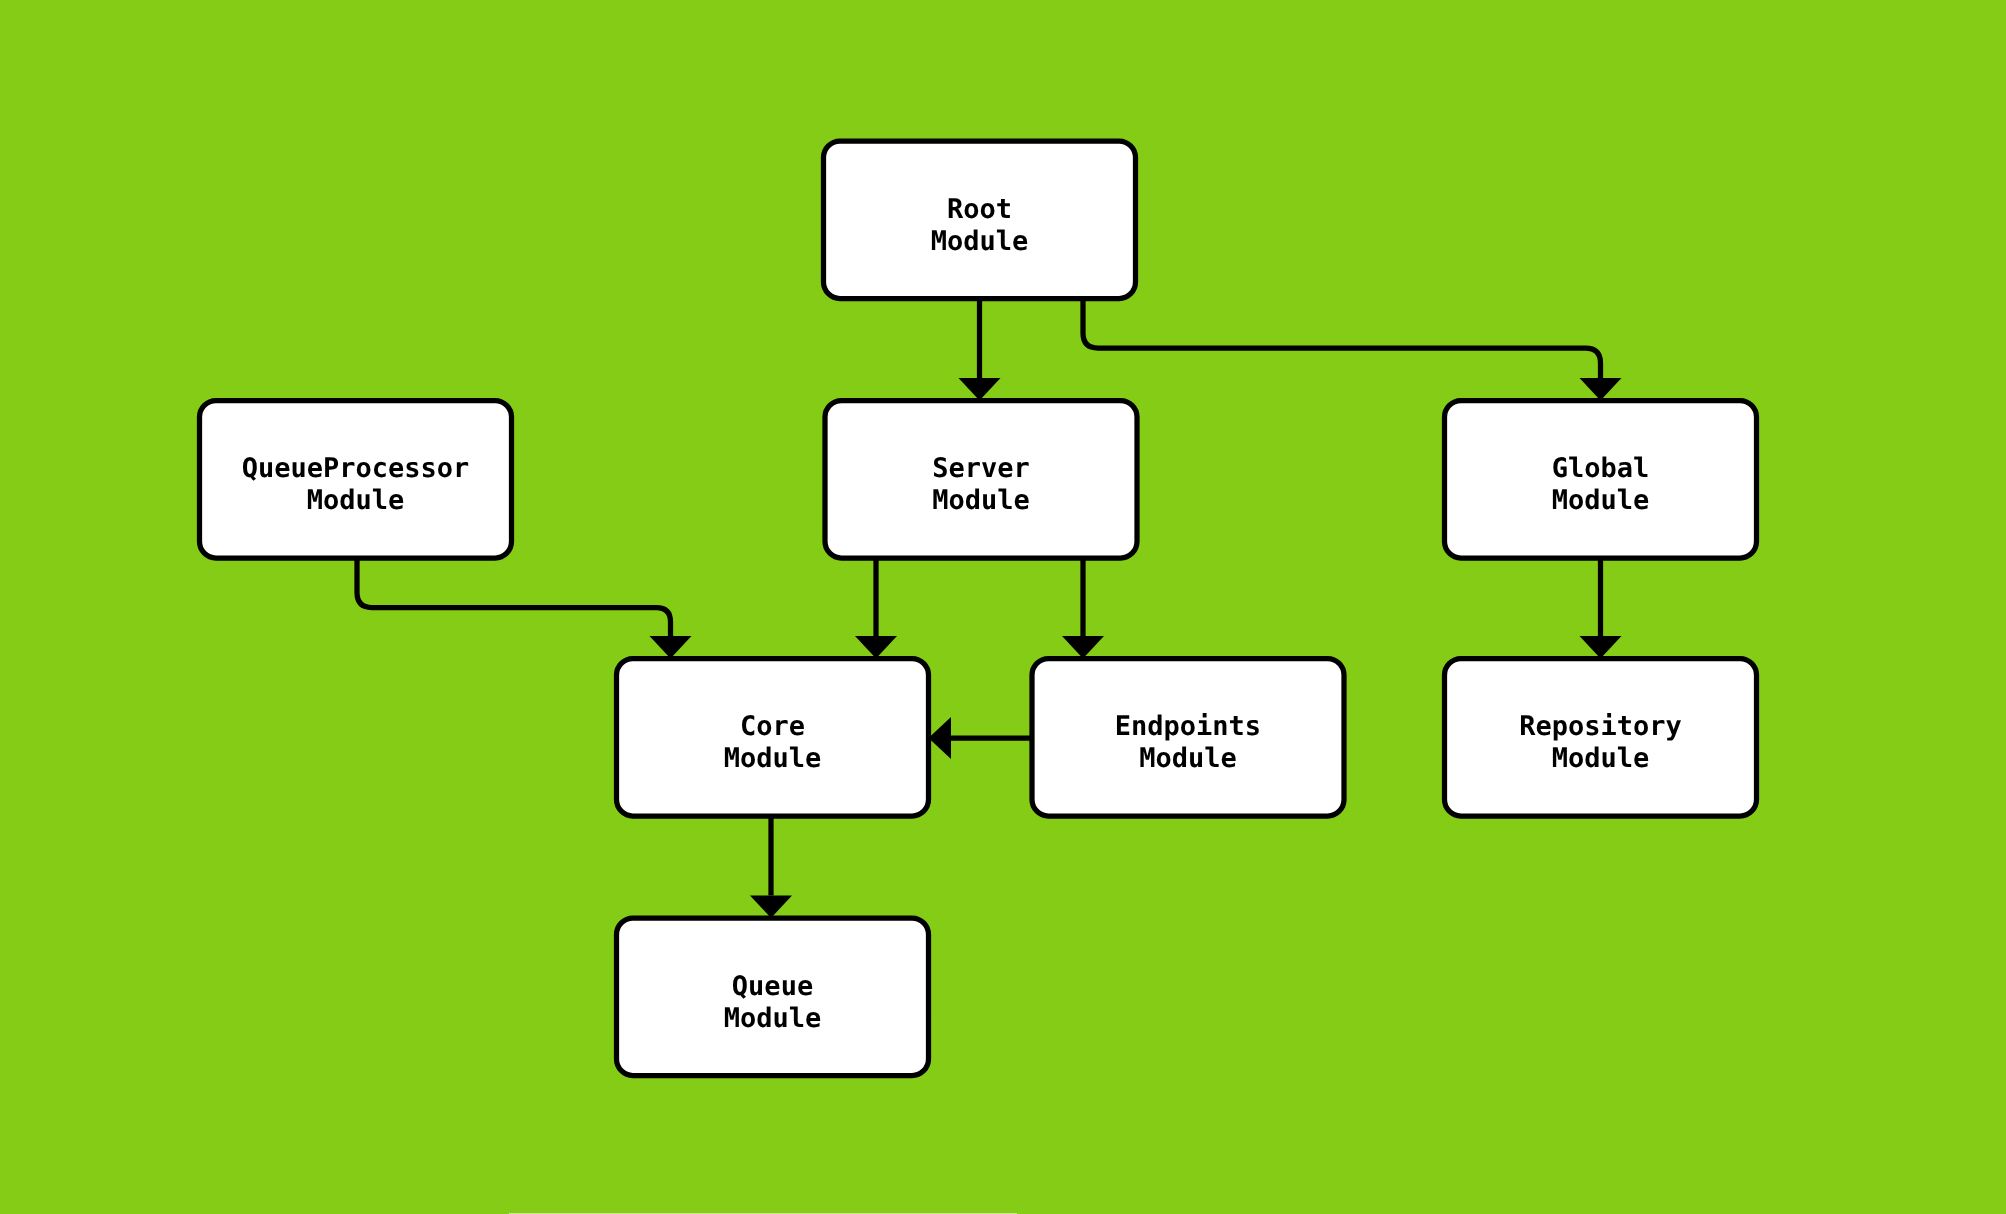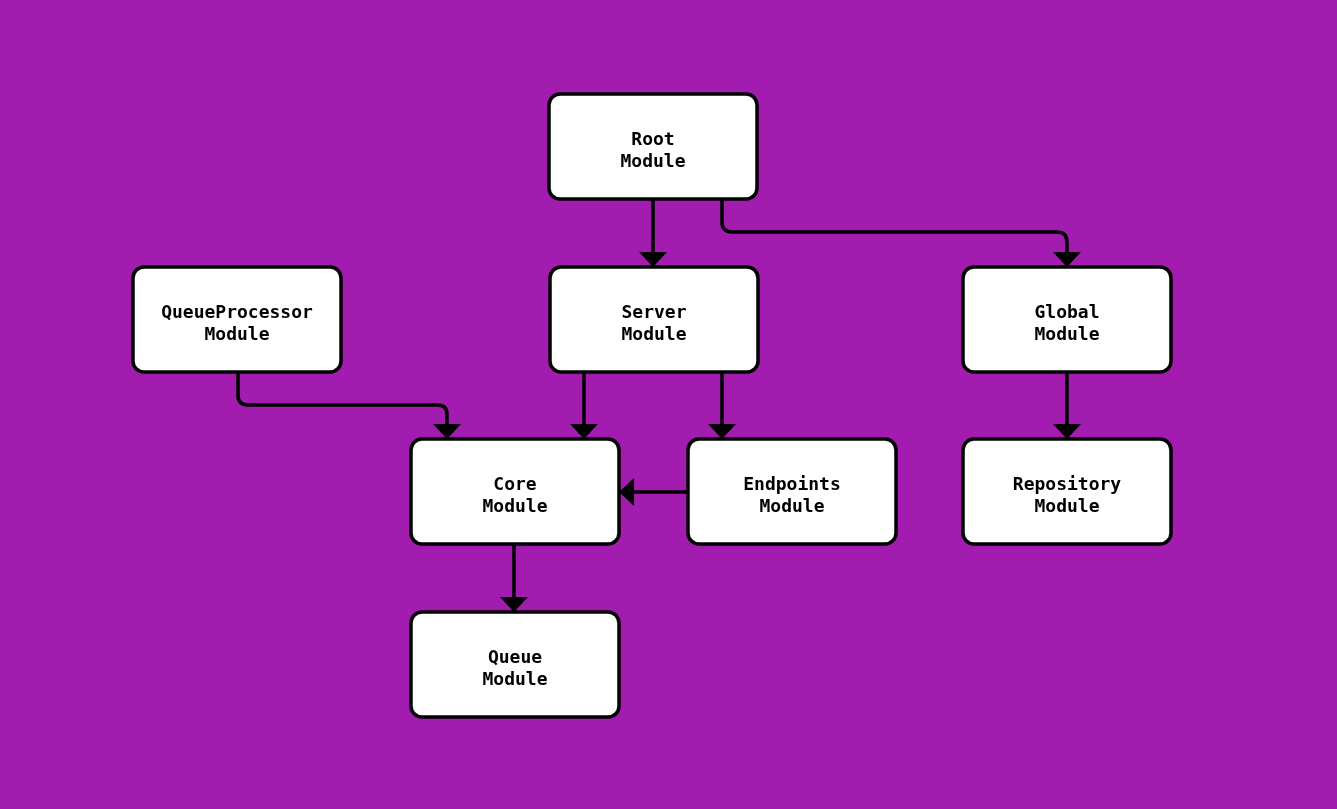--- a/index.html
+++ b/index.html
@@ -5,21 +5,21 @@
   html, body {
     margin: 0;
     padding: 0;
     background: #ffffff;
     font-family: "DejaVu Sans Mono", "Liberation Mono", monospace;
   }
   .diagram-wrap {
     position: relative;
     width: 1337px;
     height: 809px;
-    background: #a21caf;
+    background: #84cc16;
     overflow: hidden;
   }
   svg { display: block; }
   .node-box {
     fill: #ffffff;
     stroke: #000000;
   }
   .edge-line {
     fill: none;
     stroke: #000000;

